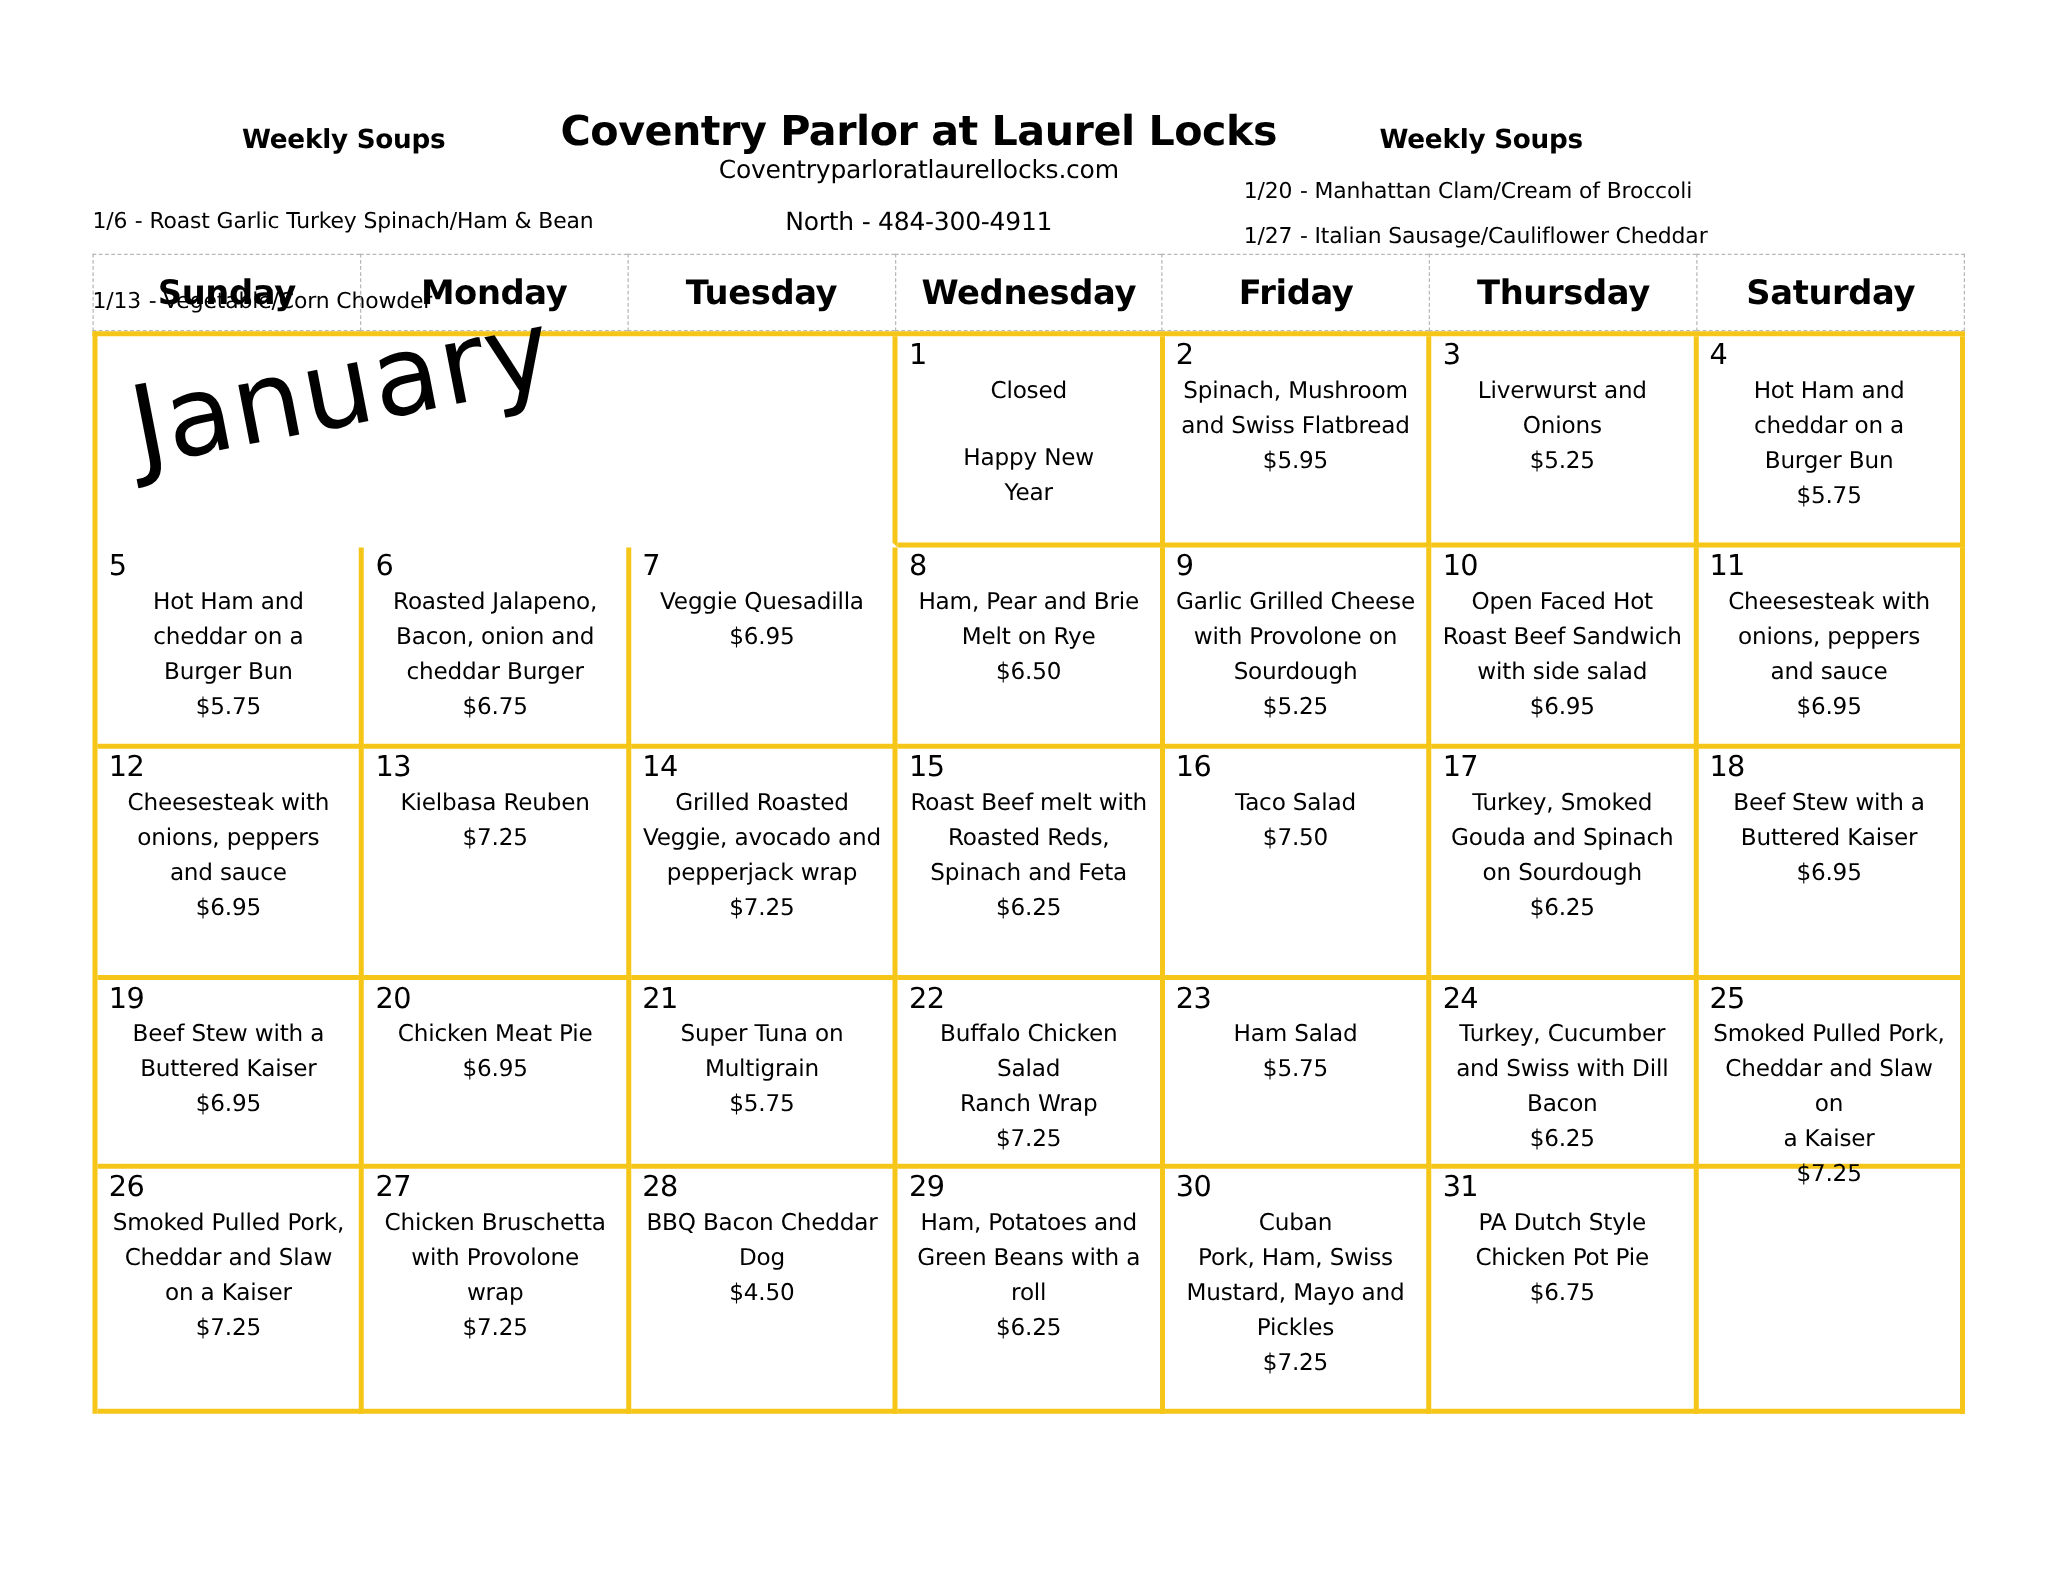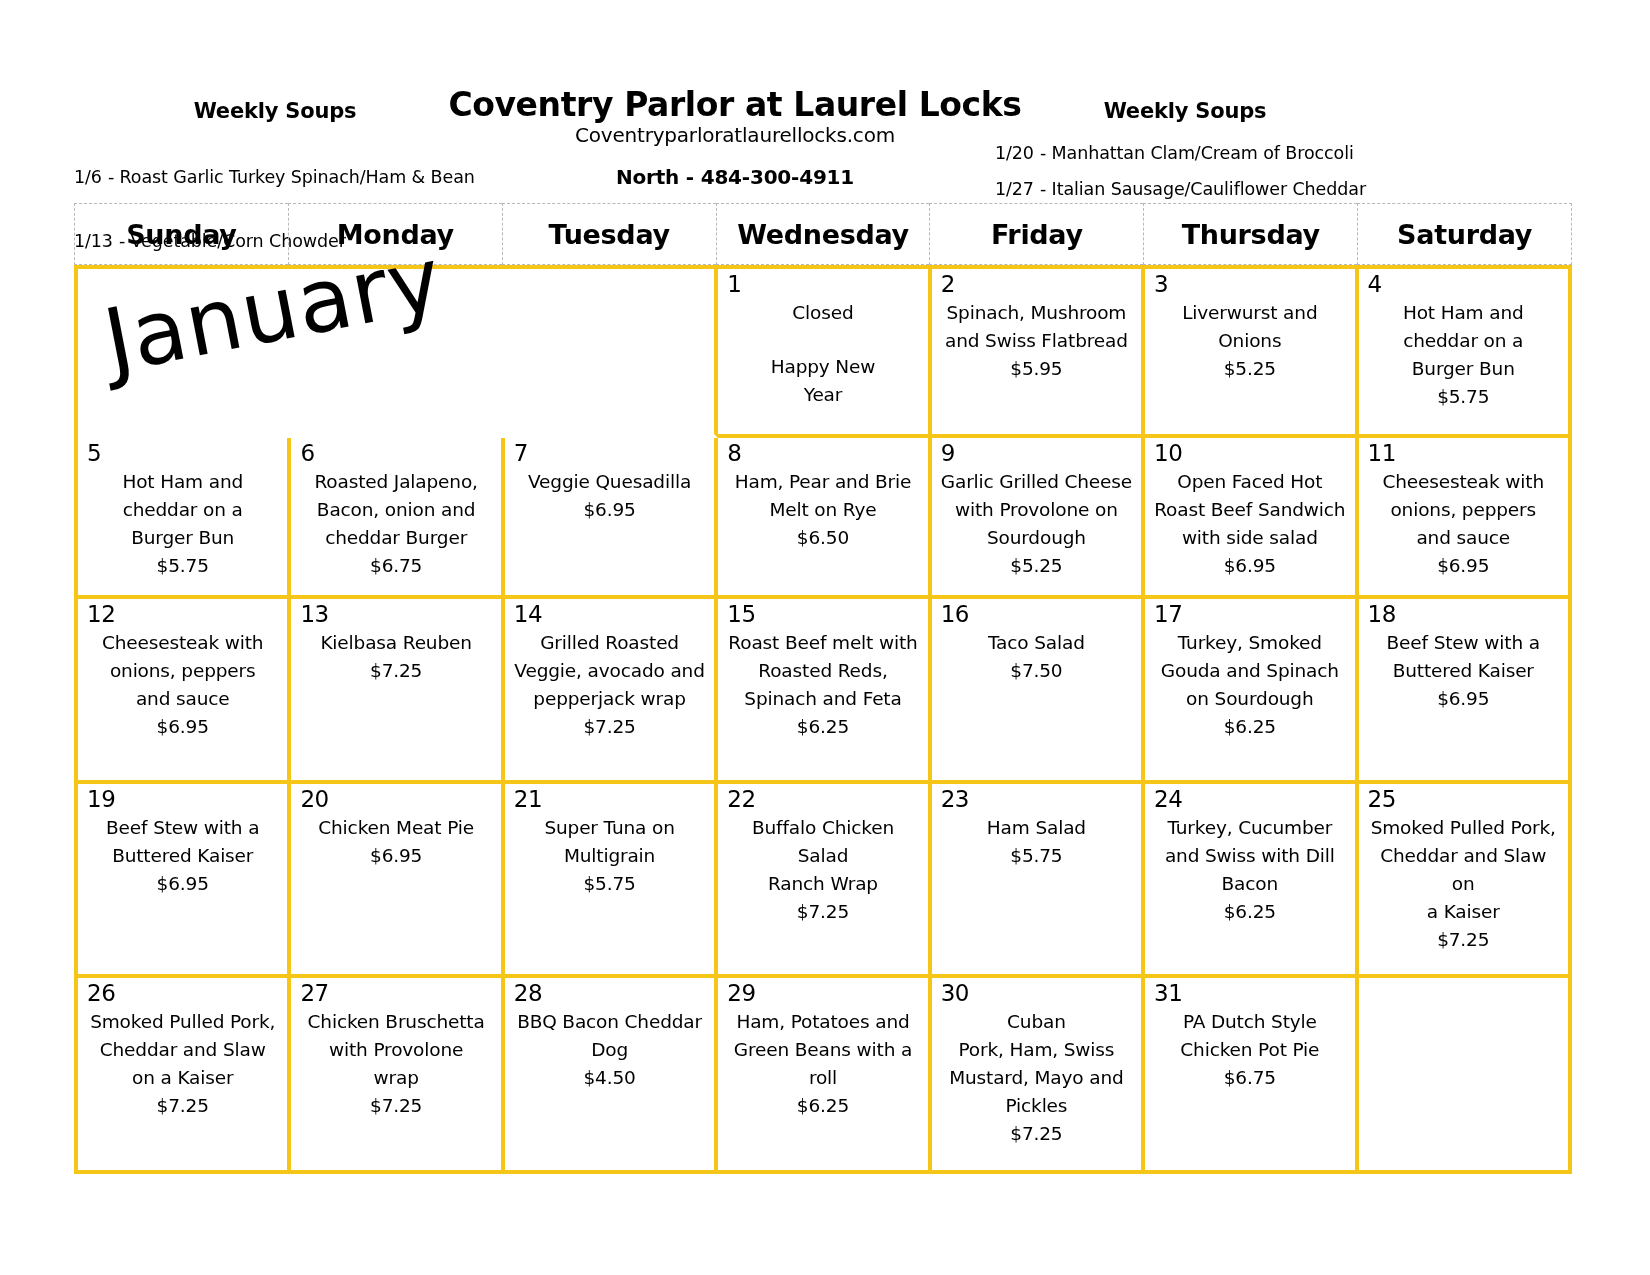--- a/index.html
+++ b/index.html
@@ -73,21 +73,21 @@
     font-size: 33px;
     letter-spacing: -0.4px;
     line-height: 1.1;
   }
   .website {
     font-size: 20px;
     letter-spacing: -0.2px;
   }
   .phone {
     font-size: 20px;
-    font-weight: bold;
+    font-weight: normal;
     margin-top: 18px;
     letter-spacing: -0.2px;
   }
 
   
   .dayrow {
     position: absolute;
     left: 74px;
     top: 203px;
     width: 1498px;
@@ -134,21 +134,21 @@
     min-width: 0;
   }
   .cell.blank-left {
     border-right-color: transparent;
     border-bottom-color: transparent;
   }
   .cell.blank-left.edge { border-right: 4px solid #f5c518; }
   .week-1 .cell { height: 169px; }
   .week-2 .cell { height: 161px; }
   .week-3 .cell { height: 185px; }
-  .week-4 .cell { height: 194px; }
+  .week-4 .cell { height: 151px; }
   .week-5 .cell { height: 196px; }
 
   .daynum {
     position: absolute;
     left: 9px;
     top: 4px;
     font-size: 23px;
     line-height: 1;
     letter-spacing: -0.5px;
   }

